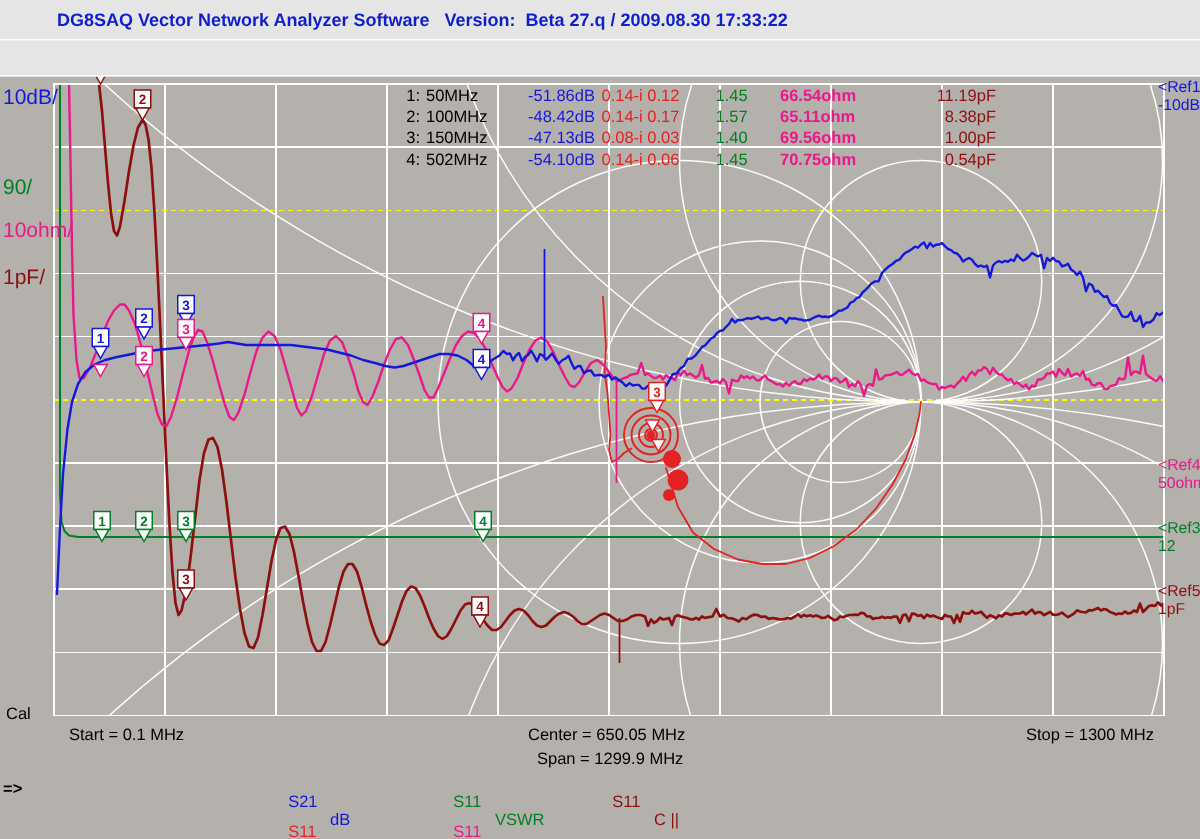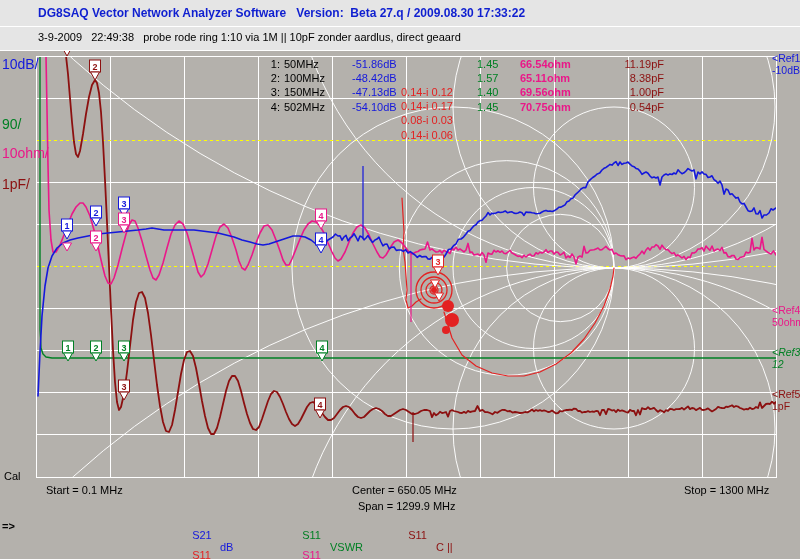--- a/index.html
+++ b/index.html
@@ -12,21 +12,21 @@
   #sweep-desc{left:38px;top:31px;font-size:11px;color:#000;white-space:pre;}
   #hdr-sep{left:0;top:26px;width:800px;height:1px;background:#ffffff;}
   #plot-svg{left:0;top:0;}
   .axis-label{font-size:14px;white-space:pre;left:2px;}
   .ref-label{font-size:10.5px;white-space:pre;left:772px;line-height:12px;}
   .mtab-row{left:264px;width:420px;height:14px;font-size:11px;white-space:pre;}
   .mtab-row span{position:absolute;top:0;}
   .c-n{left:0;width:16px;text-align:right;color:#000;}
   .c-f{left:20px;width:52px;text-align:left;color:#000;}
   .c-db{left:88px;color:#1418dc;}
-  .c-g{left:137px;color:#e32222;margin-top:28px;}
+  .c-g{left:137px;color:#e32222;}
   .c-v{left:213px;color:#008024;}
   .c-z{left:256px;color:#ea1889;font-weight:bold;}
   .c-c{left:336px;width:64px;text-align:right;color:#8c1010;}
   .foot{font-size:11px;color:#000;white-space:pre;}
   .legend-item{font-size:11px;white-space:pre;cursor:pointer;}
   .legend-item .q{position:absolute;left:34px;}
   .legend-item{width:110px;height:13px;}
 </style>
 </head>
 <body>
@@ -176,35 +176,34 @@
       <polygon points="430.5,280 439.5,280 435,288" fill="#ffffff" stroke="#e32222" stroke-width="1"></polygon>
     </g>
     <g>
       <polygon points="434.5,293 443.5,293 439,301" fill="#ffffff" stroke="#e32222" stroke-width="1"></polygon>
     </g>
   </svg>
 
 <div id="header" class="abs">
   <div id="hdr-sep" class="abs"></div>
   <div id="app-title" class="abs">DG8SAQ Vector Network Analyzer Software   Version:  Beta 27.q / 2009.08.30 17:33:22</div>
-  <div id="sweep-desc" class="abs">3-9-2009   22:49:38   probe rode ring 1:10 via 1M || 10pF zonder aardlus, direct geaard</div>
 </div>
 
 <div id="left-labels">
     <div class="abs axis-label" style="top: 56px; color: rgb(20, 24, 220);">10dB/</div>
     <div class="abs axis-label" style="top: 116px; color: rgb(0, 128, 36);">90/</div>
     <div class="abs axis-label" style="top: 145px; color: rgb(234, 24, 137);">10ohm/</div>
     <div class="abs axis-label" style="top: 176px; color: rgb(140, 16, 16);">1pF/</div>
   </div>
 <div id="ref-labels">
     <div class="abs ref-label" style="top: 52px; color: rgb(20, 24, 220); white-space: pre;">&lt;Ref1
 -10dB</div>
     <div class="abs ref-label" style="top: 304px; color: rgb(234, 24, 137); white-space: pre;">&lt;Ref4
 50ohm</div>
-    <div class="abs ref-label" style="top: 346px; color: rgb(0, 128, 36); white-space: pre; font-style: italic;">&lt;Ref3
+    <div class="abs ref-label" style="top: 346px; color: rgb(0, 128, 36); white-space: pre;">&lt;Ref3
 12</div>
     <div class="abs ref-label" style="top: 388px; color: rgb(140, 16, 16); white-space: pre;">&lt;Ref5
 1pF</div>
   </div>
 <div id="marker-table">
     <div class="abs mtab-row" style="top: 58px;"><span class="c-n">1:</span><span class="c-f">50MHz</span><span class="c-db">-51.86dB</span><span class="c-g">0.14-i 0.12</span><span class="c-v">1.45</span><span class="c-z">66.54ohm</span><span class="c-c">11.19pF</span></div>
     <div class="abs mtab-row" style="top: 72px;"><span class="c-n">2:</span><span class="c-f">100MHz</span><span class="c-db">-48.42dB</span><span class="c-g">0.14-i 0.17</span><span class="c-v">1.57</span><span class="c-z">65.11ohm</span><span class="c-c">8.38pF</span></div>
     <div class="abs mtab-row" style="top: 86px;"><span class="c-n">3:</span><span class="c-f">150MHz</span><span class="c-db">-47.13dB</span><span class="c-g">0.08-i 0.03</span><span class="c-v">1.40</span><span class="c-z">69.56ohm</span><span class="c-c">1.00pF</span></div>
     <div class="abs mtab-row" style="top: 101px;"><span class="c-n">4:</span><span class="c-f">502MHz</span><span class="c-db">-54.10dB</span><span class="c-g">0.14-i 0.06</span><span class="c-v">1.45</span><span class="c-z">70.75ohm</span><span class="c-c">0.54pF</span></div>
   </div>

